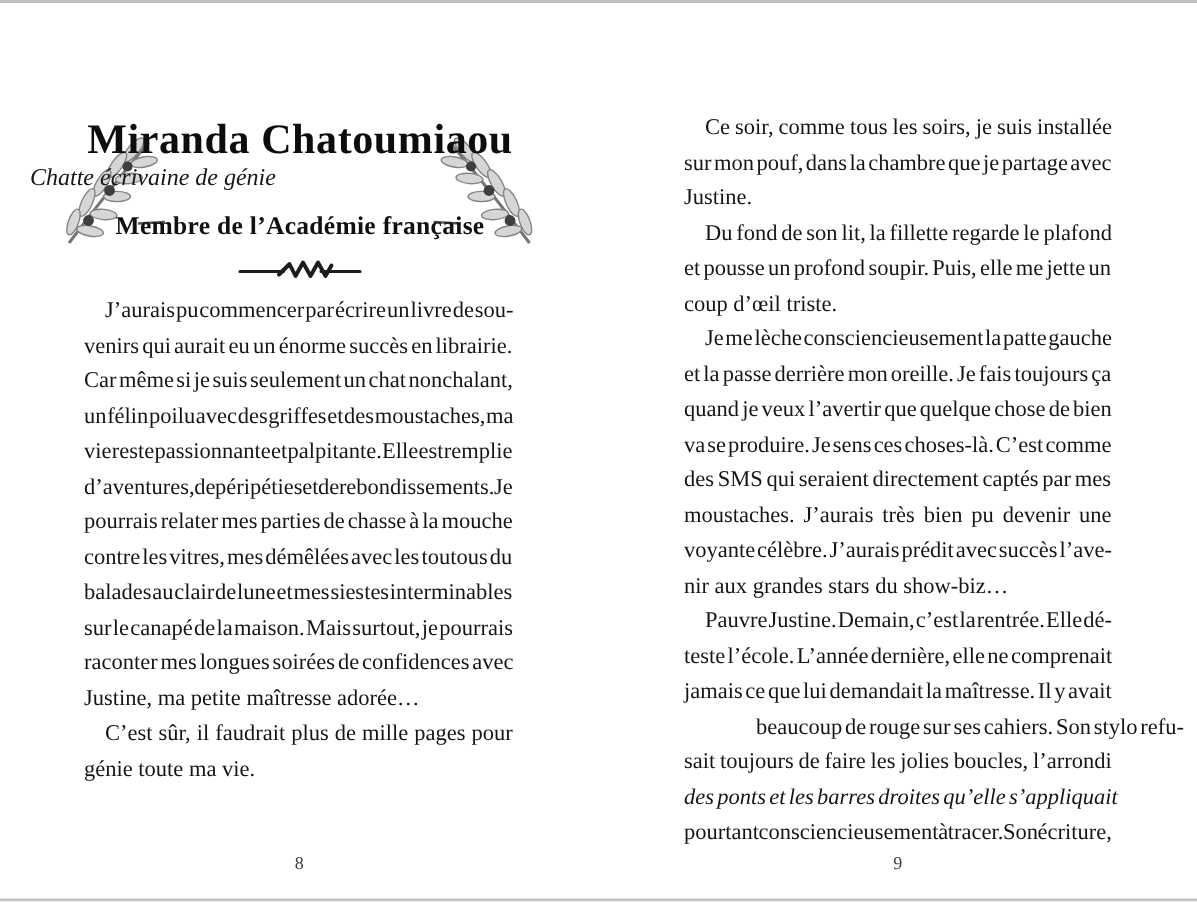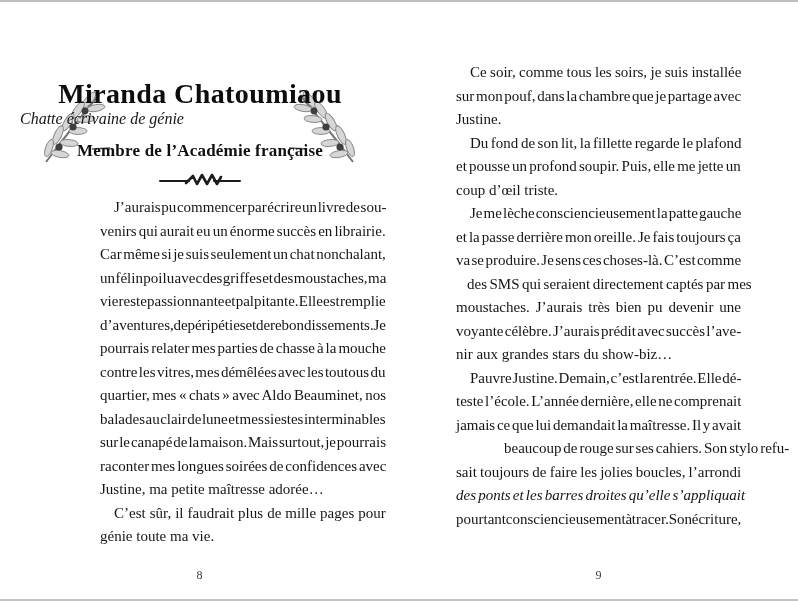--- a/index.html
+++ b/index.html
@@ -31,22 +31,22 @@
     position:absolute;left:20px;top:139px;width:360px;text-align:center;
     font-size:17px;font-weight:bold;color:#101010;letter-spacing:.2px;
   }
   .laurel{position:absolute;top:84px;width:74px;height:84px;}
   .laurel-left{left:36px;}
   .laurel-right{left:289px;transform:scaleX(-1);}
   .ornament-divider{position:absolute;left:158px;top:170px;width:84px;height:16px;}
 
   
   .body-text{position:absolute;font-size:15px;line-height:23.5px;color:#151515;}
-  .page-left  .body-text{left:56px;top:194px;width:286px;margin-left:44px;}
-  .page-right .body-text{left:57px;top:59px;width:285px;}
+  .page-left  .body-text{left:56px;top:194px;width:286px;}
+  .page-right .body-text{left:57px;top:72px;width:285px;}
   .para{margin:0;}
   .line{white-space:nowrap;overflow:visible;text-align:left;}
   .line.first{text-indent:14px;}
 
   .page-number{
     position:absolute;bottom:16px;left:0;width:100%;text-align:center;
     font-size:12px;color:#3d3d3d;
   }
 </style>
 </head>
@@ -119,21 +119,20 @@
     <div class="body-text">
         <div class="para">
           <div class="line first" style="word-spacing: -3.125px;">J’aurais pu commencer par écrire un livre de sou-</div>
           <div class="line" style="word-spacing: -1.625px;">venirs qui aurait eu un énorme succès en librairie.</div>
           <div class="line" style="word-spacing: -2.125px;">Car même si je suis seulement un chat nonchalant,</div>
           <div class="line" style="word-spacing: -3.33333px;">un félin poilu avec des griffes et des moustaches, ma</div>
           <div class="line" style="word-spacing: -3.57143px;">vie reste passionnante et palpitante. Elle est remplie</div>
           <div class="line" style="word-spacing: -4px;">d’aventures, de péripéties et de rebondissements. Je</div>
           <div class="line" style="word-spacing: -1.75px;">pourrais relater mes parties de chasse à la mouche</div>
           <div class="line" style="word-spacing: -2.375px;">contre les vitres, mes démêlées avec les toutous du</div>
-          <div class="line" style="word-spacing: -1.25px;">quartier, mes « chats » avec Aldo Beauminet, nos</div>
           <div class="line" style="word-spacing: -3.25px;">balades au clair de lune et mes siestes interminables</div>
           <div class="line" style="word-spacing: -2.88889px;">sur le canapé de la maison. Mais surtout, je pourrais</div>
           <div class="line" style="word-spacing: -1.83333px;">raconter mes longues soirées de confidences avec</div>
           <div class="line last">Justine, ma petite maîtresse adorée…</div>
         </div>
         <div class="para">
           <div class="line first" style="word-spacing: 0.25px;">C’est sûr, il faudrait plus de mille pages pour</div>
           <div class="line last">génie toute ma vie.</div>
         </div>
       </div>
@@ -149,22 +148,23 @@
           <div class="line last">Justine.</div>
         </div>
         <div class="para">
           <div class="line first" style="word-spacing: -1.22222px;">Du fond de son lit, la fillette regarde le plafond</div>
           <div class="line" style="word-spacing: -1.55556px;">et pousse un profond soupir. Puis, elle me jette un</div>
           <div class="line last">coup d’œil triste.</div>
         </div>
         <div class="para">
           <div class="line first" style="word-spacing: -2.66667px;">Je me lèche consciencieusement la patte gauche</div>
           <div class="line" style="word-spacing: -1.66667px;">et la passe derrière mon oreille. Je fais toujours ça</div>
+          <div class="line" style="word-spacing: -1.625px;">quand je veux l’avertir que quelque chose de bien</div>
           <div class="line" style="word-spacing: -2.375px;">va se produire. Je sens ces choses-là. C’est comme</div>
-          <div class="line" style="word-spacing: -1.28571px; margin-left: 11px;">des SMS qui seraient directement captés par mes</div>
+          <div class="line" style="word-spacing: -1.28571px;">des SMS qui seraient directement captés par mes</div>
           <div class="line" style="word-spacing: 2.16667px;">moustaches. J’aurais très bien pu devenir une</div>
           <div class="line" style="word-spacing: -2.5px;">voyante célèbre. J’aurais prédit avec succès l’ave-</div>
           <div class="line last">nir aux grandes stars du show-biz…</div>
         </div>
         <div class="para">
           <div class="line first" style="word-spacing: -3px;">Pauvre Justine. Demain, c’est la rentrée. Elle dé-</div>
           <div class="line" style="word-spacing: -2.16667px;">teste l’école. L’année dernière, elle ne comprenait</div>
           <div class="line" style="word-spacing: -2px;">jamais ce que lui demandait la maîtresse. Il y avait</div>
           <div class="line" style="word-spacing: -1.875px; margin-left: 48px;">beaucoup de rouge sur ses cahiers. Son stylo refu-</div>
           <div class="line" style="word-spacing: -0.571429px;">sait toujours de faire les jolies boucles, l’arrondi</div>

